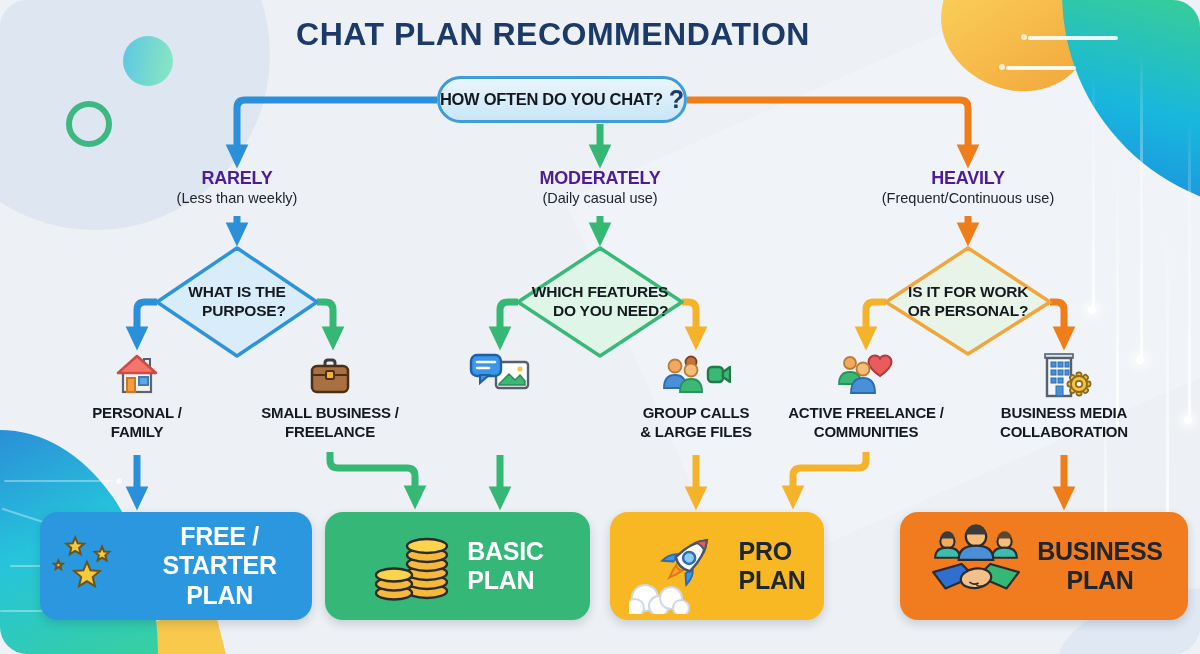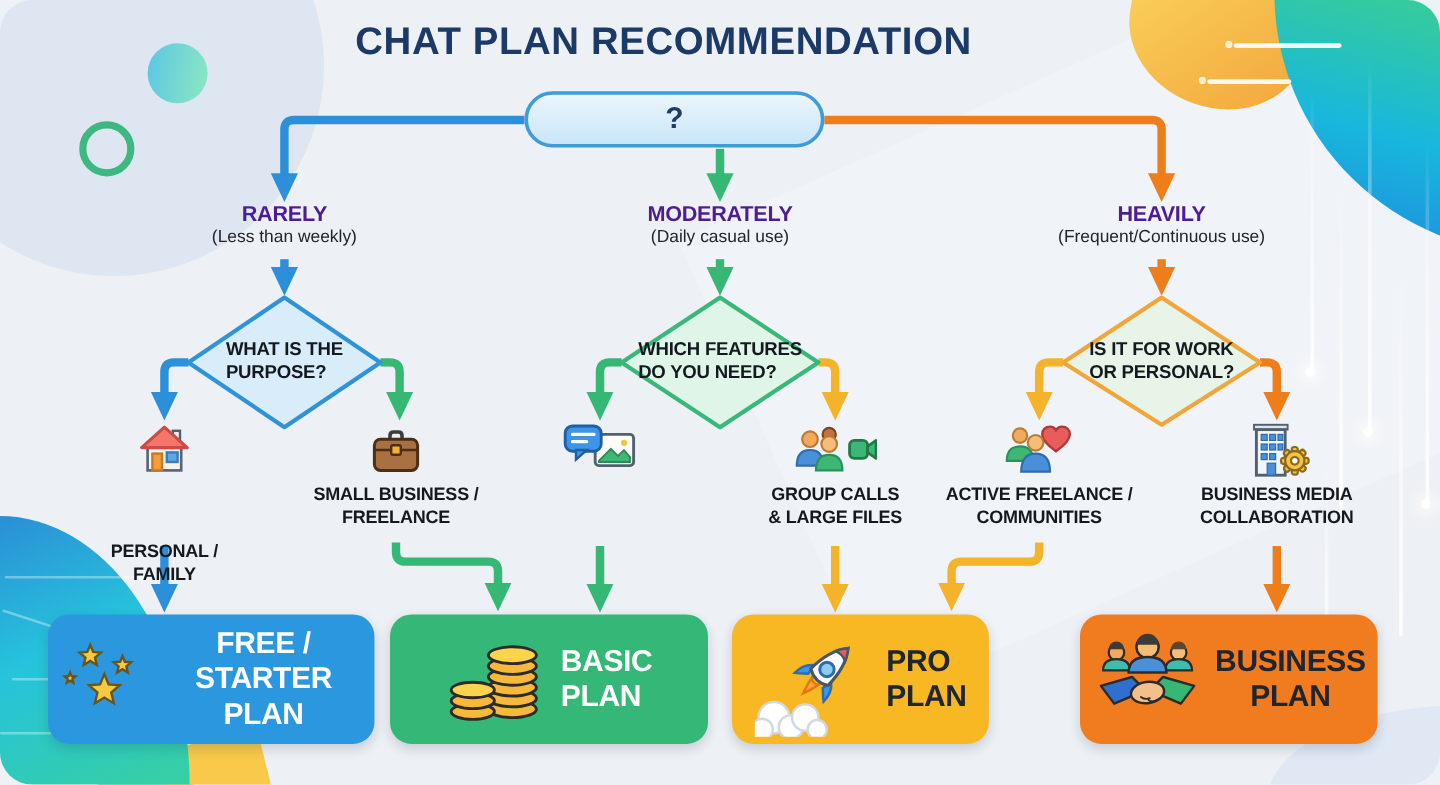--- a/index.html
+++ b/index.html
@@ -41,21 +41,21 @@
   .pill{left:437px;top:76px;width:250px;height:47px;border:3px solid #3e9cd9;border-radius:28px;
         background:linear-gradient(180deg,#eaf5fc,#c9e6f7);display:flex;align-items:center;
         justify-content:center;gap:6px;box-sizing:border-box;}
   .pill .q{font-size:16.5px;font-weight:bold;letter-spacing:-.3px;color:#14191f;white-space:nowrap;}
   .pill .mark{font-size:25px;font-weight:bold;color:#1d3c6e;line-height:1;}
 
   .branch{width:280px;text-align:center;top:168px;}
   .branch .b-label{font-size:18px;font-weight:bold;color:#4c1d95;letter-spacing:-.2px;}
   .branch .b-sub{font-size:14.5px;color:#20252b;margin-top:1px;}
 
-  .dq{display:flex;align-items:center;justify-content:center;text-align:left;
+  .dq{display:flex;align-items:center;justify-content:center;text-align:right;
       font-size:15.5px;font-weight:bold;color:#14191f;line-height:1.22;white-space:pre-line;
       letter-spacing:-.2px;}
 
   .opt{top:348px;width:200px;display:flex;flex-direction:column;align-items:center;}
   .opt .icon{height:50px;display:flex;align-items:flex-end;justify-content:center;}
   .opt .olabel{margin-top:5px;font-size:15px;font-weight:bold;color:#14191f;text-align:center;
                line-height:1.28;white-space:pre-line;letter-spacing:-.2px;}
 
   .plan{top:512px;height:108px;border-radius:18px;display:flex;align-items:center;
         justify-content:center;gap:10px;padding:0 10px;box-sizing:border-box;
@@ -140,20 +140,21 @@
     </g>
 
     <polygon points="237,248 317,302 237,356 157,302" fill="#d9ecf9" stroke="#2e93d8" stroke-width="3.5" stroke-linejoin="round"></polygon>
     <polygon points="600,248 682,302 600,356 518,302" fill="#def5e7" stroke="#38b879" stroke-width="3.5" stroke-linejoin="round"></polygon>
     <polygon points="968,248 1050,302 968,354 886,302" fill="#e7f4e7" stroke="#f0a63a" stroke-width="3.5" stroke-linejoin="round"></polygon>
   </svg>
 
   <div class="node title">CHAT PLAN RECOMMENDATION</div>
 
   <div class="node pill">
+    <span class="q">HOW OFTEN DO YOU CHAT?</span>
     <span class="mark">?</span>
   </div>
 
   <div class="node branch" style="left:97px;">
     <div class="b-label">RARELY</div>
     <div class="b-sub">(Less than weekly)</div>
   </div>
   <div class="node branch" style="left:460px;">
     <div class="b-label">MODERATELY</div>
     <div class="b-sub">(Daily casual use)</div>
@@ -163,21 +164,21 @@
     <div class="b-sub">(Frequent/Continuous use)</div>
   </div>
 
   <div class="node dq" style="left:160px;top:276px;width:154px;height:52px;">WHAT IS THE
 PURPOSE?</div>
   <div class="node dq" style="left:512px;top:276px;width:176px;height:52px;">WHICH FEATURES
 DO YOU NEED?</div>
   <div class="node dq" style="left:880px;top:276px;width:176px;height:52px;">IS IT FOR WORK
 OR PERSONAL?</div>
 
-  <div class="node opt" style="left:37px;gap:47px;">
+  <div class="node opt" style="left:37px;">
     <div class="icon">
       <svg width="48" height="48" viewBox="0 0 48 48">
         <rect x="31" y="9" width="6" height="11" fill="#e9edf3" stroke="#55606e" stroke-width="2"></rect>
         <rect x="10" y="22" width="28" height="20" fill="#f7f3e8" stroke="#5a6472" stroke-width="2.2"></rect>
         <path d="M5 23 L24 6 L43 23 Z" fill="#f2766b" stroke="#cc4b43" stroke-width="2.6" stroke-linejoin="round"></path>
         <rect x="14" y="28" width="8" height="14" fill="#f59d3d" stroke="#c57a27" stroke-width="2"></rect>
         <rect x="26" y="27" width="9" height="8" fill="#5aa9e6" stroke="#3c7cb8" stroke-width="2"></rect>
       </svg>
     </div>
     <div class="olabel">PERSONAL /
@@ -318,21 +319,21 @@
         <path d="M10 2 C15 6 17 12 17 18 C13 15 10.5 12 8.5 10.5 Z" fill="#3d95e8" stroke="#2c6cb0" stroke-width="2"></path>
         <path d="M0 -28 C8 -18 10 -6 10 6 Q0 12 -10 6 C-10 -6 -8 -18 0 -28 Z" fill="#ffffff" stroke="#4a5568" stroke-width="2.5"></path>
         <path d="M0 -28 C3 -24 5 -21.5 6 -18.5 C2 -20.5 -2 -20.5 -6 -18.5 C-5 -21.5 -3 -24 0 -28 Z" fill="#e85c5c" stroke="#4a5568" stroke-width="2"></path>
         <circle cx="0" cy="-3" r="6" fill="#8ecbf0" stroke="#2c6cb0" stroke-width="2.5"></circle>
       </g>
     </svg>
     <div class="pname" style="text-align: left; color: rgb(32, 38, 46);">PRO
 PLAN</div>
   </div>
 
-  <div class="node plan" style="left: 900px; width: 248px; background: rgb(241, 124, 32);">
+  <div class="node plan" style="left: 900px; width: 288px; background: rgb(241, 124, 32);">
     <svg width="102" height="86" viewBox="0 0 100 84">
       <circle cx="22" cy="18" r="7" fill="#f2aa60" stroke="#2b2b2b" stroke-width="2"></circle>
       <path d="M15 15 a7 7 0 0 1 14 0 Z" fill="#3b3b3b"></path>
       <path d="M10 34 Q10 24 22 24 Q34 24 34 34 Z" fill="#3dbdae" stroke="#2b2b2b" stroke-width="2"></path>
       <circle cx="78" cy="18" r="7" fill="#f6bd7a" stroke="#2b2b2b" stroke-width="2"></circle>
       <path d="M71 15 a7 7 0 0 1 14 0 Z" fill="#5a4632"></path>
       <path d="M66 34 Q66 24 78 24 Q90 24 90 34 Z" fill="#3dbdae" stroke="#2b2b2b" stroke-width="2"></path>
       <circle cx="50" cy="13" r="10" fill="#f6bd7a" stroke="#2b2b2b" stroke-width="2.2"></circle>
       <path d="M40 11 a10 10 0 0 1 20 0 Z" fill="#3b3b3b"></path>
       <path d="M33 36 Q33 22 50 22 Q67 22 67 36 Z" fill="#4a90d9" stroke="#2b2b2b" stroke-width="2.2"></path>

